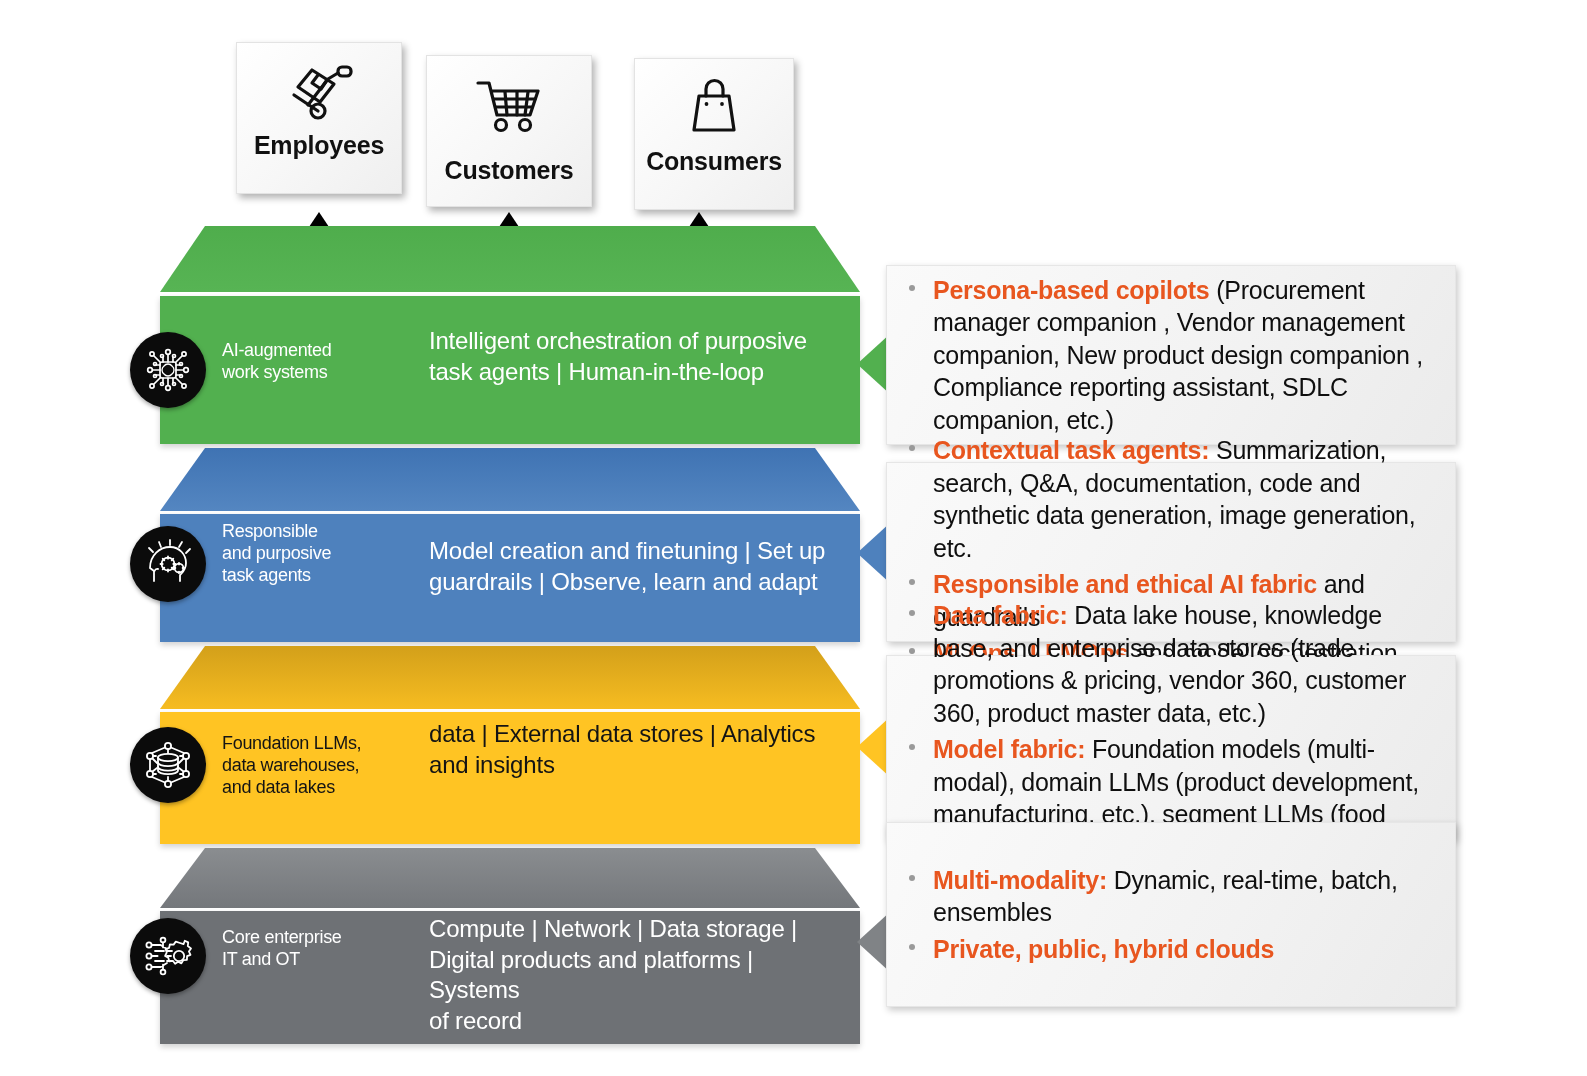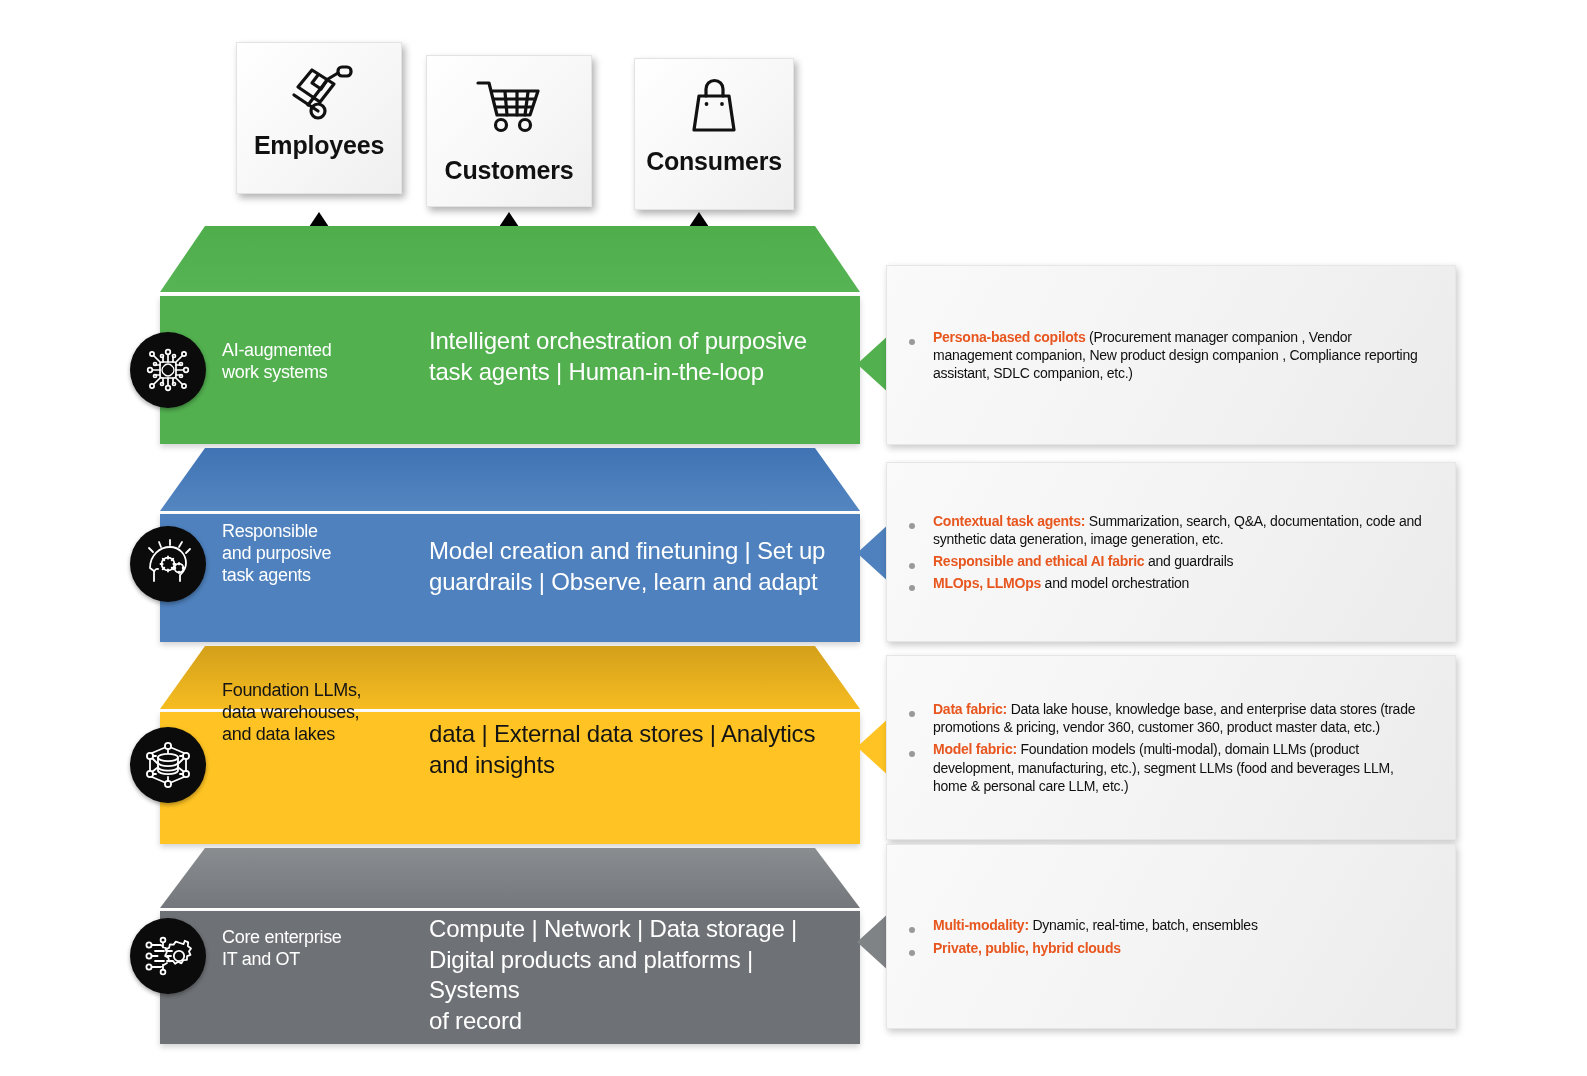--- a/index.html
+++ b/index.html
@@ -68,21 +68,21 @@
     position: absolute;
     background: linear-gradient(120deg,#fafafa 0%, #f2f2f2 60%, #ebebeb 100%);
     border: 1px solid #e6e6e6;
     box-shadow: 2px 3px 7px rgba(0,0,0,.22);
     display: flex; flex-direction: column; justify-content: center;
     padding: 10px 24px 10px 44px;
   }
   .callout ul { list-style: none; }
   .callout li {
     position: relative;
-    font-size: 14px; line-height: 1.30; color: #0f0f0f;
+    font-size: 25px; line-height: 1.30; color: #0f0f0f;
     letter-spacing: -.25px;
     margin-bottom: 4px;
     padding-left: 2px;
   }
   .callout li:last-child { margin-bottom: 0; }
   .callout li .bullet-dot {
     position: absolute; left: -22px; top: 11px;
     width: 6px; height: 6px; border-radius: 50%;
     background: #9a9a9a;
   }
@@ -250,21 +250,21 @@
         <circle cx="9" cy="18" r="3.1"></circle>
           <circle cx="45" cy="18" r="3.1"></circle>
         <circle cx="9" cy="36" r="3.1"></circle>
           <circle cx="45" cy="36" r="3.1"></circle>
         <path d="M27 11 v4 M27 43 v-4 M12 18 h3 M42 18 h-3 M12 36 h3 M42 36 h-3
                  M11.5 20.5 L16 25 M42.5 20.5 L38 25 M11.5 33.5 L16 30 M42.5 33.5 L38 30
                  M9 21 v12 M45 21 v12 M11 15 L24 9.5 M43 15 L30 9.5 M11 39 L24 44.5 M43 39 L30 44.5"></path>
       </g>
     </svg>
   </div>
-  <div class="layer-title txt-dark" style="left:222px; top:680px;">
+  <div class="layer-title txt-dark" style="left:222px; top:733px;">
     <div>Foundation LLMs,</div>
     <div>data warehouses,</div>
     <div>and data lakes</div>
   </div>
   <div class="layer-desc txt-dark" style="left:429px; top:719px; width:400px;">
     <div>data | External data stores | Analytics</div>
     <div>and insights</div>
   </div>
 
   <svg class="layer-cap" style="left:160px; top:848px; width:700px; height:60px;">
@@ -339,21 +339,21 @@
         <span class="hl">Data fabric:</span><span> Data lake house, knowledge base, and enterprise data stores (trade promotions &amp; pricing, vendor 360, customer 360, product master data, etc.)</span>
       </li>
       <li>
         <span class="bullet-dot"></span>
         <span class="hl">Model fabric:</span><span> Foundation models (multi-modal), domain LLMs (product development, manufacturing, etc.), segment LLMs (food and beverages LLM, home &amp; personal care LLM, etc.)</span>
       </li>
     </ul>
   </div>
 
   <div class="callout-arrow" style="left:857px; top:911px; border-right:34px solid #808386;"></div>
-  <div class="callout" style="left:886px; top:844px; width:570px; height:185px;">
+  <div class="callout" style="left:886px; top:822px; width:570px; height:185px;">
     <ul>
       <li>
         <span class="bullet-dot"></span>
         <span class="hl">Multi-modality:</span><span> Dynamic, real-time, batch, ensembles</span>
       </li>
       <li>
         <span class="bullet-dot"></span>
         <span class="hl">Private, public, hybrid clouds</span><span></span>
       </li>
     </ul>

